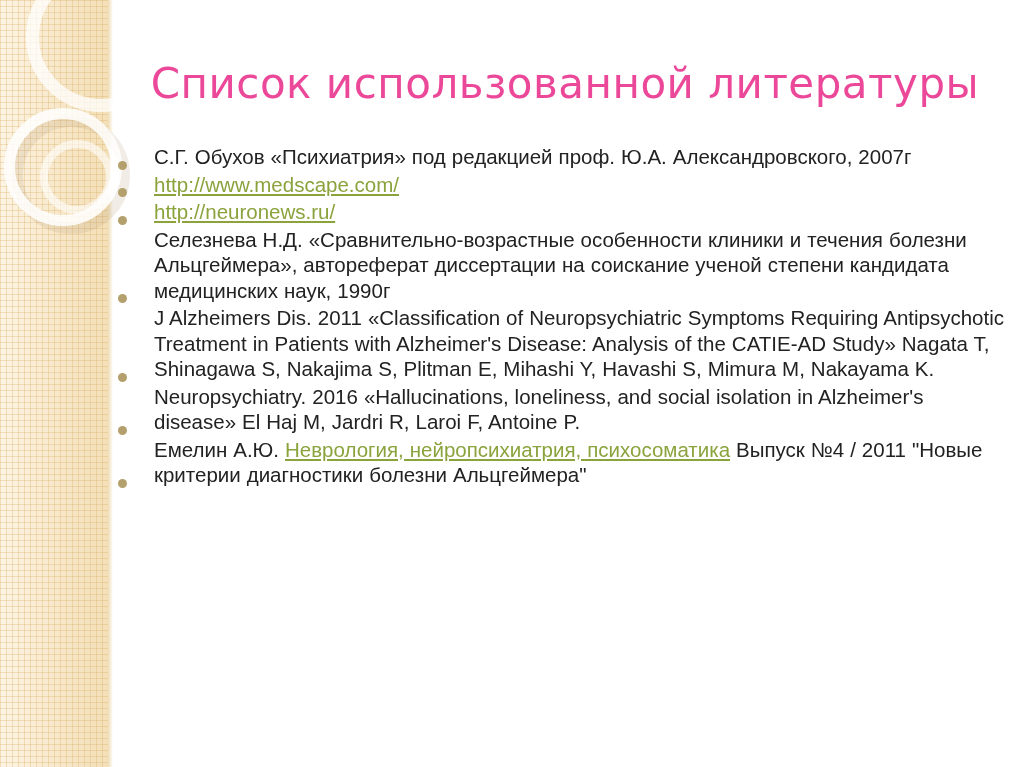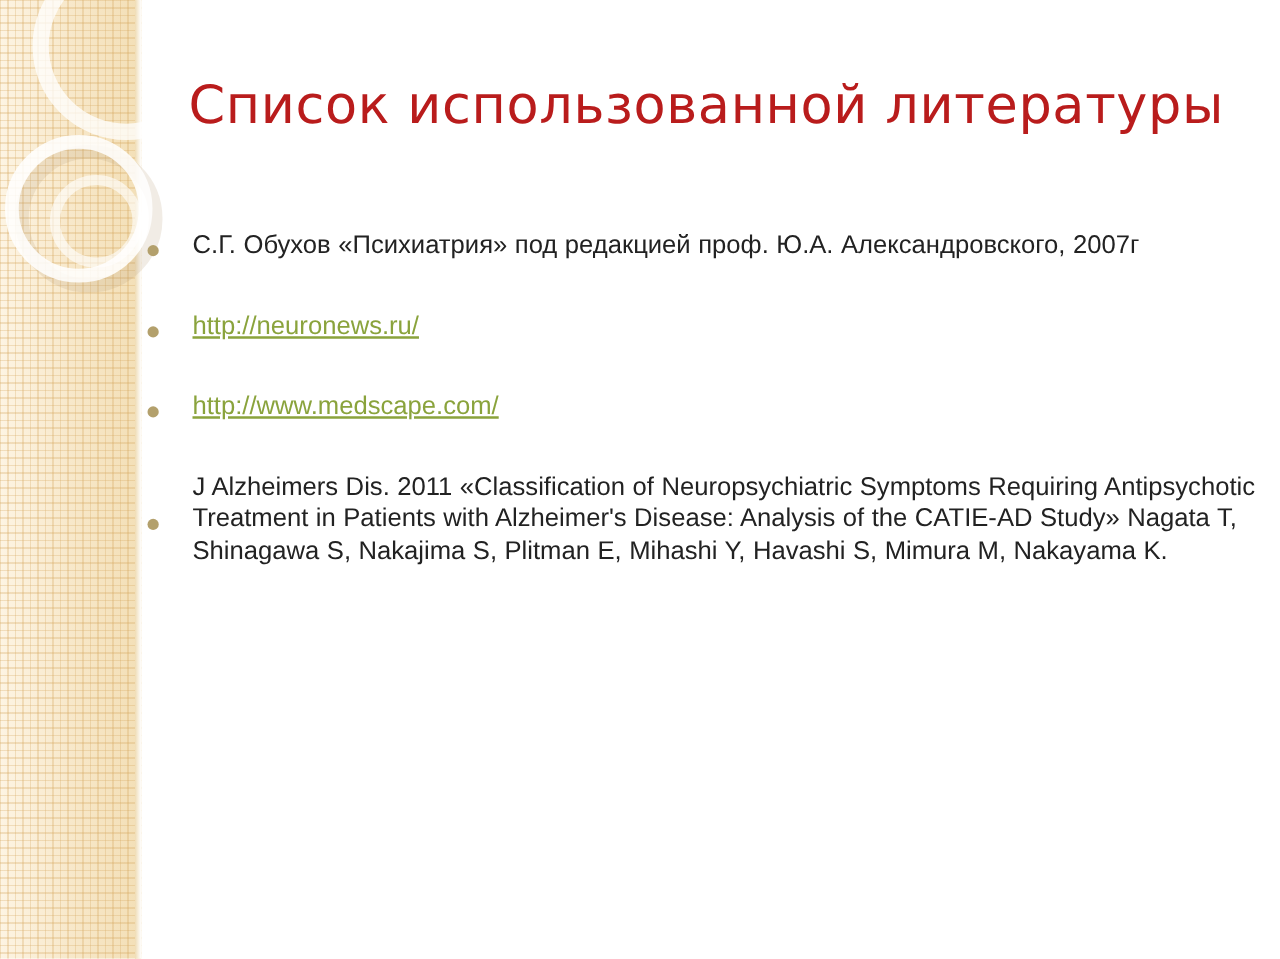--- a/index.html
+++ b/index.html
@@ -97,42 +97,41 @@
     box-sizing: border-box;
   }
 
   
   .title {
     position: absolute;
     left: 140px;
     top: 58px;
     width: 850px;
     text-align: center;
-    color: #b91c1c;
+    color: #ec4899;
     font-size: 42px;
     line-height: 52px;
     letter-spacing: 0.5px;
     font-family: "DejaVu Sans", "Liberation Sans", sans-serif;
     font-weight: normal;
     white-space: nowrap;
   }
 
   
   .content {
     position: absolute;
     left: 118px;
     top: 144px;
     width: 892px;
   }
   .bullet-row {
     position: relative;
     display: flex;
-    align-items: center;
+    align-items: flex-end;
     margin-bottom: 2px;
-    margin-top: 39px;
   }
   .bullet-mark {
     flex: 0 0 auto;
     width: 36px;
     padding-top: 9px;
     text-align: left;
     color: #b9a16a;
     font-size: 17px;
     line-height: 10px;
   }
@@ -173,25 +172,37 @@
 
   <div class="title">Список использованной литературы</div>
 
   <div class="content" id="reference-list">
       <div class="bullet-row">
         <div class="bullet-mark"><span></span></div>
         <div class="bullet-text"><span>С.Г. Обухов «Психиатрия» под редакцией проф. Ю.А. Александровского, 2007г</span></div>
       </div>
       <div class="bullet-row">
         <div class="bullet-mark"><span></span></div>
+        <div class="bullet-text"><a class="link" href="#">http://www.medscape.com/</a></div>
+      </div>
+      <div class="bullet-row">
+        <div class="bullet-mark"><span></span></div>
         <div class="bullet-text"><a class="link" href="#">http://neuronews.ru/</a></div>
       </div>
       <div class="bullet-row">
         <div class="bullet-mark"><span></span></div>
-        <div class="bullet-text"><a class="link" href="#">http://www.medscape.com/</a></div>
+        <div class="bullet-text"><span>Селезнева  Н.Д. «Сравнительно-возрастные особенности клиники и течения болезни Альцгеймера», автореферат диссертации на соискание ученой степени кандидата медицинских наук, 1990г</span></div>
       </div>
       <div class="bullet-row">
         <div class="bullet-mark"><span></span></div>
         <div class="bullet-text"><span>J Alzheimers Dis. 2011 «Classification of Neuropsychiatric Symptoms Requiring Antipsychotic Treatment in Patients with Alzheimer's Disease: Analysis of the CATIE-AD Study» Nagata T, Shinagawa S, Nakajima S, Plitman E, Mihashi Y, Havashi S, Mimura M, Nakayama K.</span></div>
       </div>
+      <div class="bullet-row">
+        <div class="bullet-mark"><span></span></div>
+        <div class="bullet-text"><span>Neuropsychiatry. 2016 «Hallucinations, loneliness, and social isolation in Alzheimer's disease» El Haj M, Jardri R, Laroi F, Antoine P.</span></div>
+      </div>
+      <div class="bullet-row">
+        <div class="bullet-mark"><span></span></div>
+        <div class="bullet-text"><span>Емелин А.Ю. </span><a class="link" href="#">Неврология, нейропсихиатрия, психосоматика</a><span> Выпуск №4 / 2011 "Новые критерии диагностики болезни Альцгеймера"</span></div>
+      </div>
     </div>
 
 </div>
 
 </body></html>

